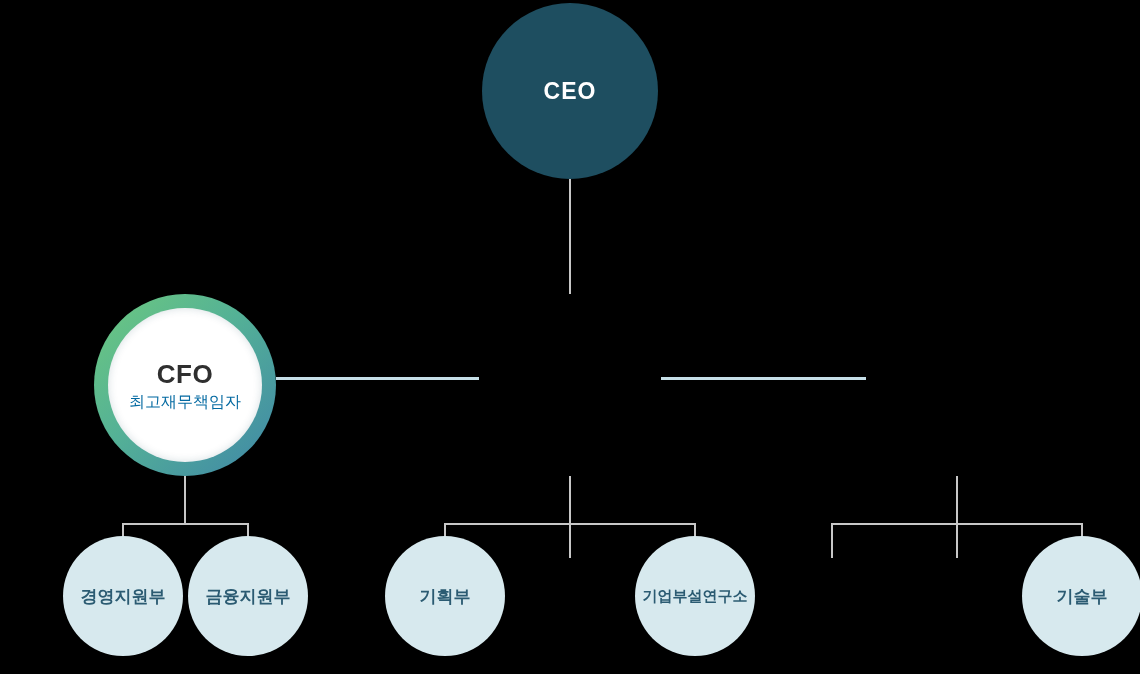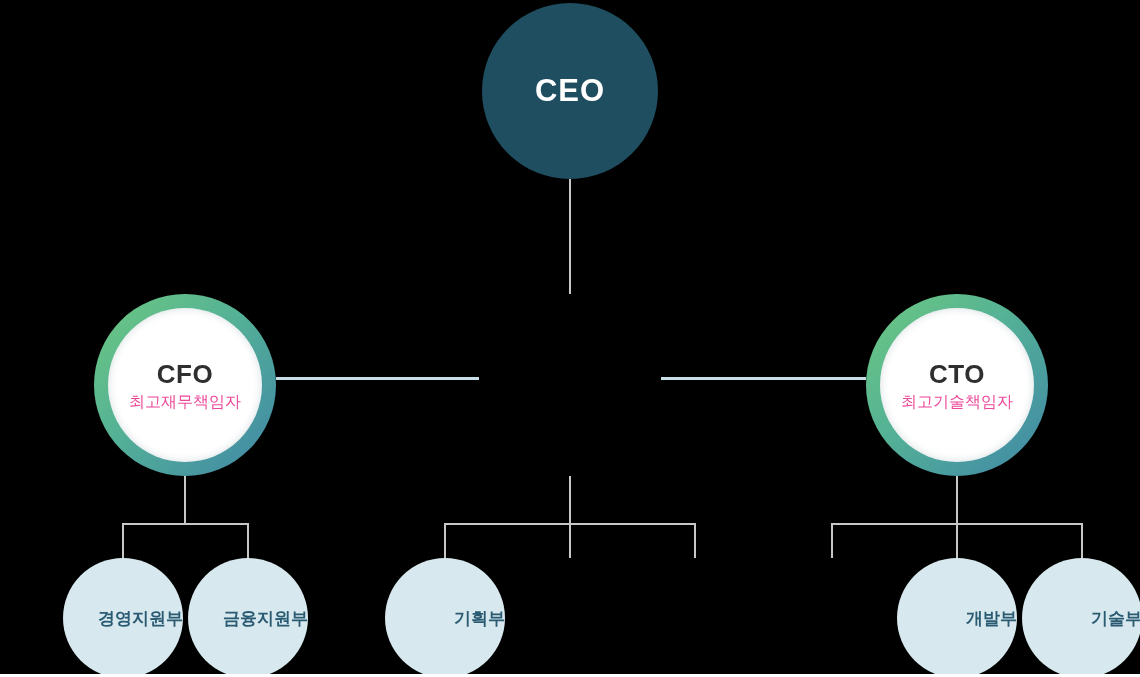--- a/index.html
+++ b/index.html
@@ -33,21 +33,21 @@
     width: 176px;
     height: 176px;
     border-radius: 50%;
     background: #1e4e60;
     display: flex;
     align-items: center;
     justify-content: center;
   }
   .ceo-circle .title {
     color: #ffffff;
-    font-size: 31px;
+    font-size: 23px;
     font-weight: bold;
     letter-spacing: 1px;
   }
 
   
   .exec-circle {
     position: absolute;
     top: 294px;
     width: 182px;
     height: 182px;
@@ -70,36 +70,36 @@
     gap: 7px;
   }
   .exec-inner .title {
     color: #2f2f2f;
     font-size: 26px;
     font-weight: bold;
     letter-spacing: 0.5px;
     line-height: 1;
   }
   .exec-inner .subtitle {
-    color: #ec4899;
+    color: #0369a1;
     font-size: 16px;
     line-height: 1;
   }
 
   
   .dept-circle {
     position: absolute;
-    top: 558px;
+    top: 536px;
     width: 120px;
     height: 120px;
     border-radius: 50%;
     background: #d7e9ee;
     display: flex;
     align-items: center;
-    justify-content: flex-end;
+    justify-content: center;
   }
   .dept-circle .label {
     color: #2b5b72;
     font-size: 17px;
     font-weight: bold;
     text-align: center;
     white-space: nowrap;
   }
   .dept-circle.small .label {
     font-size: 15px;
@@ -145,40 +145,34 @@
   <div class="ceo-circle">
     <span class="title">CEO</span>
   </div>
 
   <div class="exec-circle" style="left:94px;">
     <div class="exec-inner">
       <span class="title">CFO</span>
       <span class="subtitle">최고재무책임자</span>
     </div>
   </div>
-  <div class="exec-circle" style="left:866px;">
-    <div class="exec-inner">
-      <span class="title">CTO</span>
-      <span class="subtitle">최고기술책임자</span>
-    </div>
-  </div>
 
   <div class="dept-circle" style="left:63px;">
     <span class="label">경영지원부</span>
   </div>
   <div class="dept-circle" style="left:188px;">
     <span class="label">금융지원부</span>
   </div>
 
   <div class="dept-circle" style="left:385px;">
     <span class="label">기획부</span>
   </div>
+  <div class="dept-circle small" style="left:635px;">
+    <span class="label">기업부설연구소</span>
+  </div>
 
-  <div class="dept-circle" style="left:897px;">
-    <span class="label">개발부</span>
-  </div>
   <div class="dept-circle" style="left:1022px;">
     <span class="label">기술부</span>
   </div>
 
   <div class="bottom-strip"></div>
 
 </div>
 
 </body></html>

